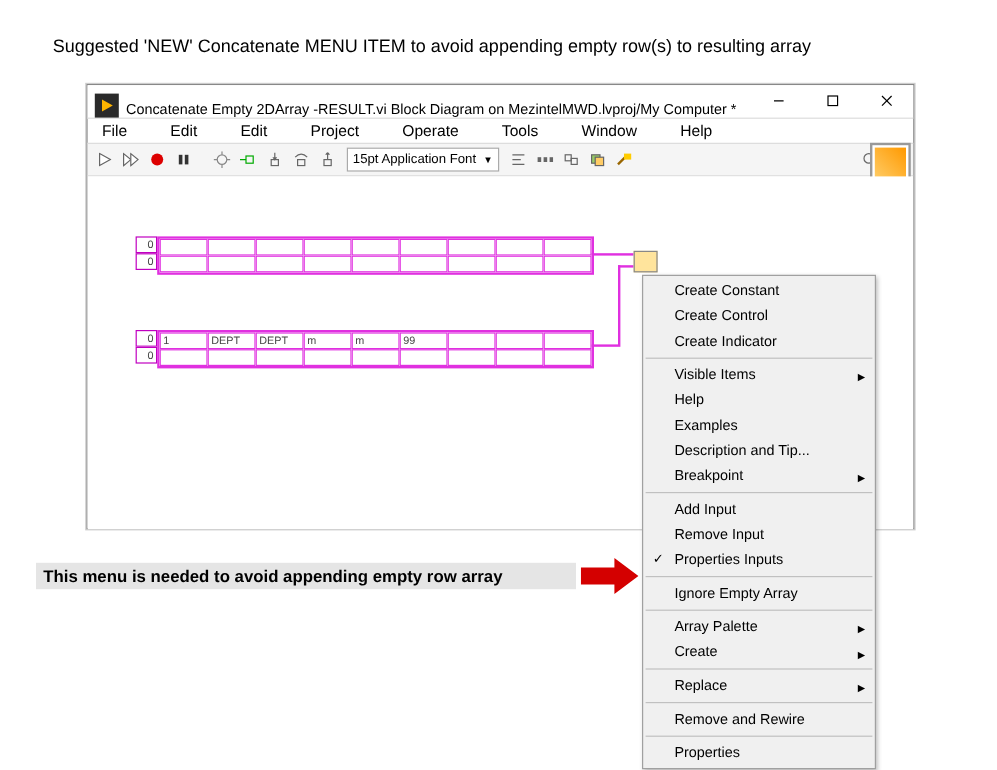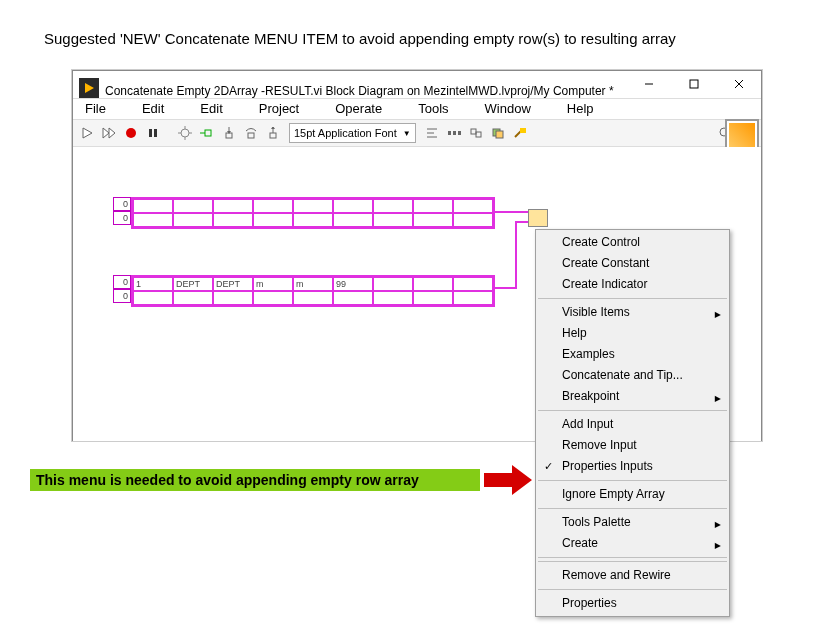--- a/index.html
+++ b/index.html
@@ -35,21 +35,21 @@
 .node{position:absolute;left:455px;top:62px;width:20px;height:18px;border:1px solid #888;background:#ffe49c}
 .statusbar{position:absolute;bottom:0;left:0;right:0;height:18px;border-top:1px solid #ccc;display:flex;align-items:center;font-size:11px;padding:0 2px}
 .statusbar .sb-text{flex:0 0 auto}
 .statusbar .sb-track{flex:1;height:14px;background:#eee;margin:0 14px 0 4px;position:relative}
 .statusbar .sb-arrow{position:absolute;width:12px;text-align:center;color:#666;font-size:10px}
 .context-menu{position:absolute;left:535px;top:229px;width:195px;background:#f0f0f0;border:1px solid #a0a0a0;box-shadow:2px 2px 4px rgba(0,0,0,.3);font-size:12px;padding:2px 0}
 .cm-item{padding:3px 22px 3px 26px;position:relative;line-height:15px}
 .cm-item.has-sub::after{content:"▶";position:absolute;right:8px;font-size:8px;top:5px}
 .cm-item .check{position:absolute;left:8px;top:3px;font-size:11px}
 .cm-sep{height:1px;background:#c0c0c0;margin:3px 2px}
-.highlight-bar{position:absolute;left:30px;top:469px;width:450px;height:22px;background:#84cc16;display:flex;align-items:center;padding:0 6px;font-size:14px;font-weight:600}
+.highlight-bar{position:absolute;left:30px;top:469px;width:450px;height:22px;background:#e5e5e5;display:flex;align-items:center;padding:0 6px;font-size:14px;font-weight:600}
 .red-arrow{position:absolute;left:484px;top:462px}
 .vi-icon{position:absolute;right:2px;top:48px;width:34px;height:34px;border:2px solid #999;background:#fff;display:flex;align-items:center;justify-content:center}
 .vi-icon-inner{width:26px;height:26px;background:linear-gradient(45deg,#fc6,#f90)}
 </style>
 </head>
 <body>
 
 <div class="page-title">Suggested 'NEW' Concatenate MENU ITEM to avoid appending empty row(s) to resulting array</div>
 
 <div class="window">
@@ -271,39 +271,40 @@
     <div class="wire" style="left:420px;top:64px;width:35px"></div>
     <div class="wire" style="left:420px;top:140px;width:22px"></div>
     <div class="wire-v" style="left:442px;top:74px;height:68px"></div>
     <div class="wire" style="left:442px;top:74px;width:13px"></div>
     <div class="node"></div>
 
   </div>
 </div>
 
 <div class="context-menu" id="ctxmenu">
+    <div class="cm-item"><span>Create Constant</span></div>
     <div class="cm-item"><span>Create Control</span></div>
-    <div class="cm-item"><span>Create Constant</span></div>
     <div class="cm-item"><span>Create Indicator</span></div>
     <div class="cm-sep"></div>
     <div class="cm-item has-sub"><span>Visible Items</span></div>
     <div class="cm-item"><span>Help</span></div>
     <div class="cm-item"><span>Examples</span></div>
-    <div class="cm-item"><span>Concatenate and Tip...</span></div>
+    <div class="cm-item"><span>Description and Tip...</span></div>
     <div class="cm-item has-sub"><span>Breakpoint</span></div>
     <div class="cm-sep"></div>
     <div class="cm-item"><span>Add Input</span></div>
     <div class="cm-item"><span>Remove Input</span></div>
     <div class="cm-item"><span class="check">✓</span><span>Properties Inputs</span></div>
     <div class="cm-sep"></div>
     <div class="cm-item"><span>Ignore Empty Array</span></div>
     <div class="cm-sep"></div>
-    <div class="cm-item has-sub"><span>Tools Palette</span></div>
+    <div class="cm-item has-sub"><span>Array Palette</span></div>
     <div class="cm-item has-sub"><span>Create</span></div>
     <div class="cm-sep"></div>
+    <div class="cm-item has-sub"><span>Replace</span></div>
     <div class="cm-sep"></div>
     <div class="cm-item"><span>Remove and Rewire</span></div>
     <div class="cm-sep"></div>
     <div class="cm-item"><span>Properties</span></div>
   </div>
 
 <div class="highlight-bar">This menu is needed to avoid appending empty row array</div>
 
 <svg class="red-arrow" width="50" height="36">
   <polygon points="0,11 28,11 28,3 48,18 28,33 28,25 0,25" fill="#d40000"></polygon>

